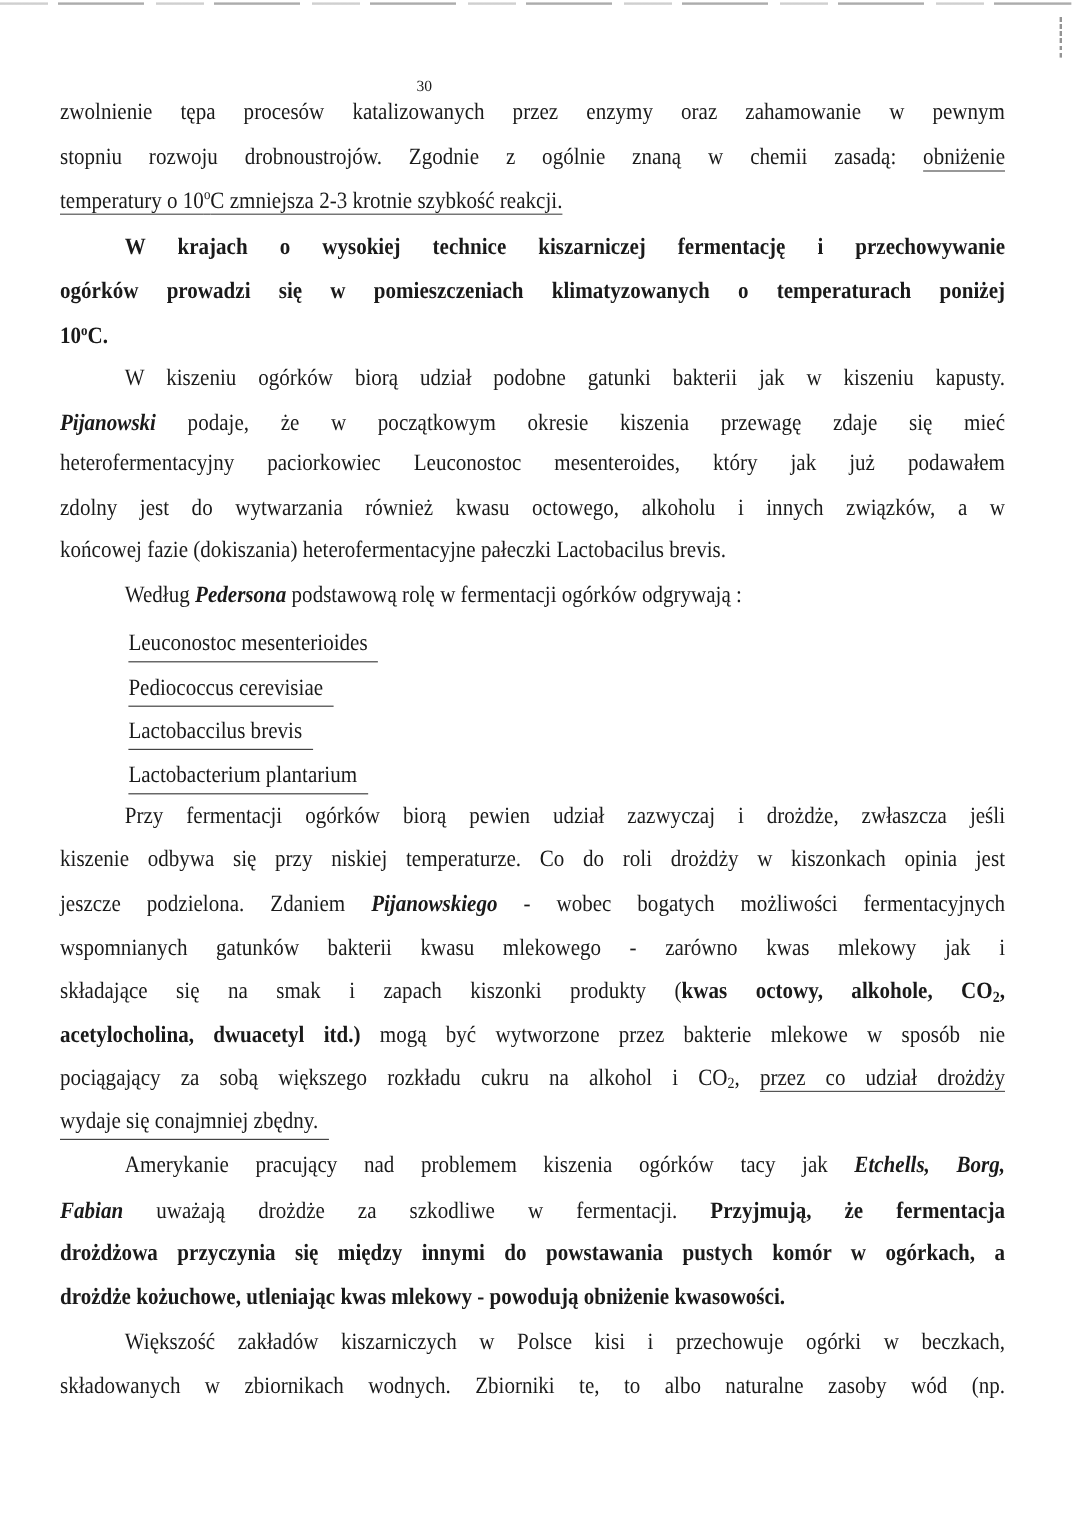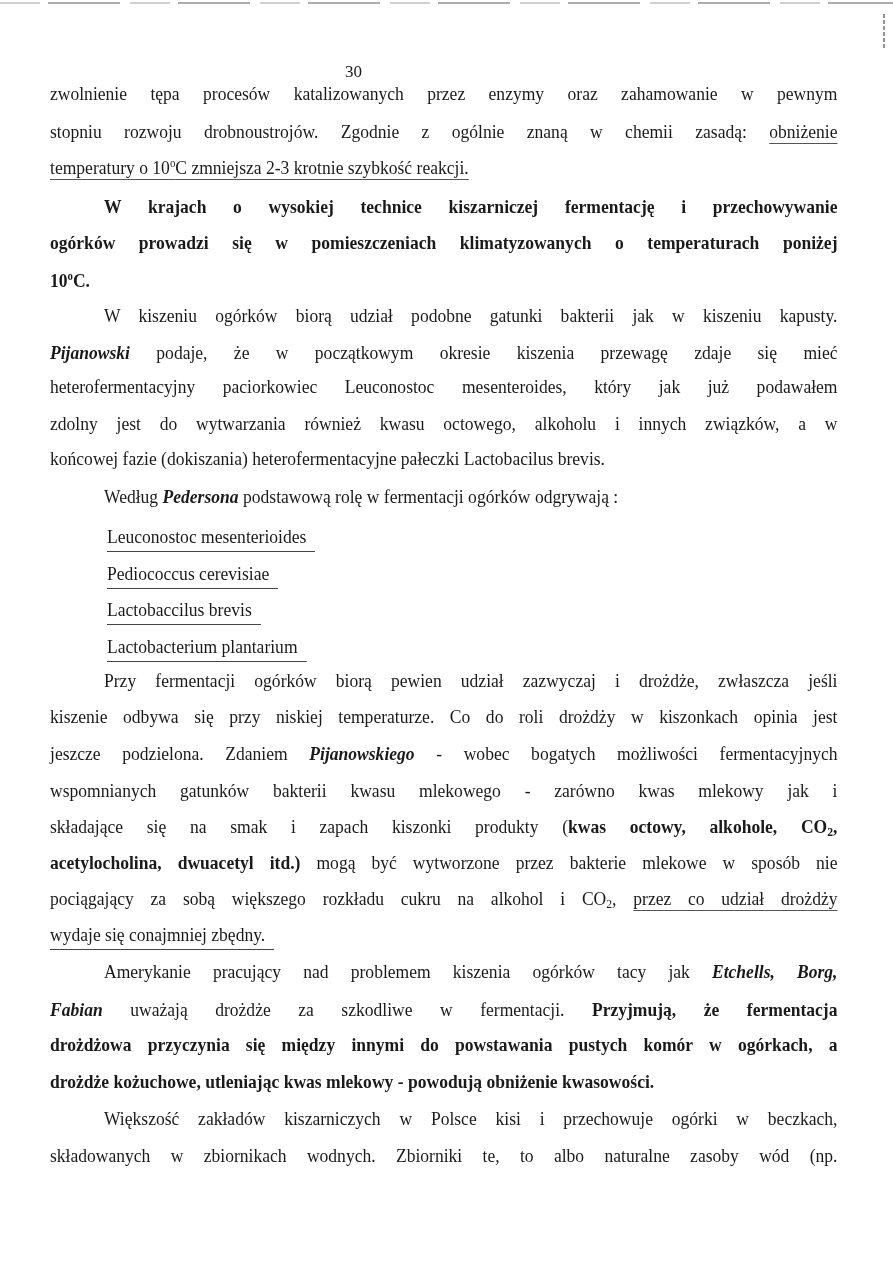--- a/index.html
+++ b/index.html
@@ -12,21 +12,21 @@
     background: repeating-linear-gradient(90deg, #bbb 0 40px, #fff 40px 48px, #888 48px 120px, #fff 120px 130px);
     opacity: 0.7;
   }
   .scan-right {
     position: absolute; top: 14px; left: 883px; width: 2px; height: 34px;
     background: repeating-linear-gradient(180deg, #666 0 4px, #fff 4px 6px);
     opacity: 0.7;
   }
   .page-num {
     position: absolute; top: 62px; left: 0; width: 707px; text-align: center;
-    font-size: 17px; line-height: 20px;
+    font-size: 13px; line-height: 20px;
   }
   .line {
     position: absolute; left: 50px; width: 788px;
     font-size: 19.5px; line-height: 24px; white-space: nowrap;
     text-align: justify; text-align-last: justify;
     transform-origin: left top; transform: scaleX(0.9);
     width: 875px;
   }
   .line.last { text-align-last: left; }
   .ind { left: 104px; width: 815px; }

